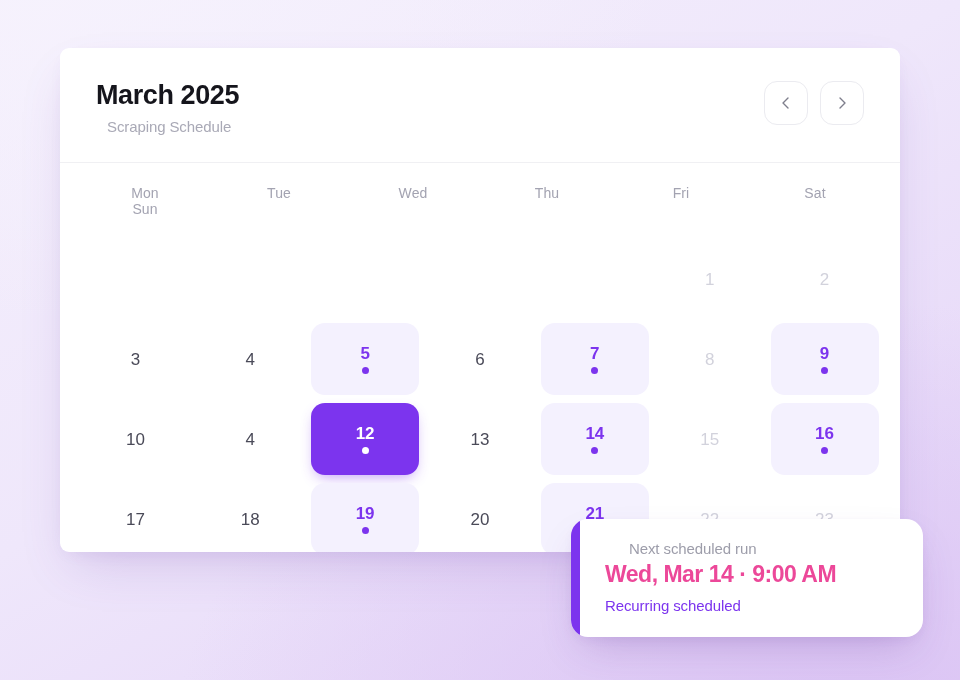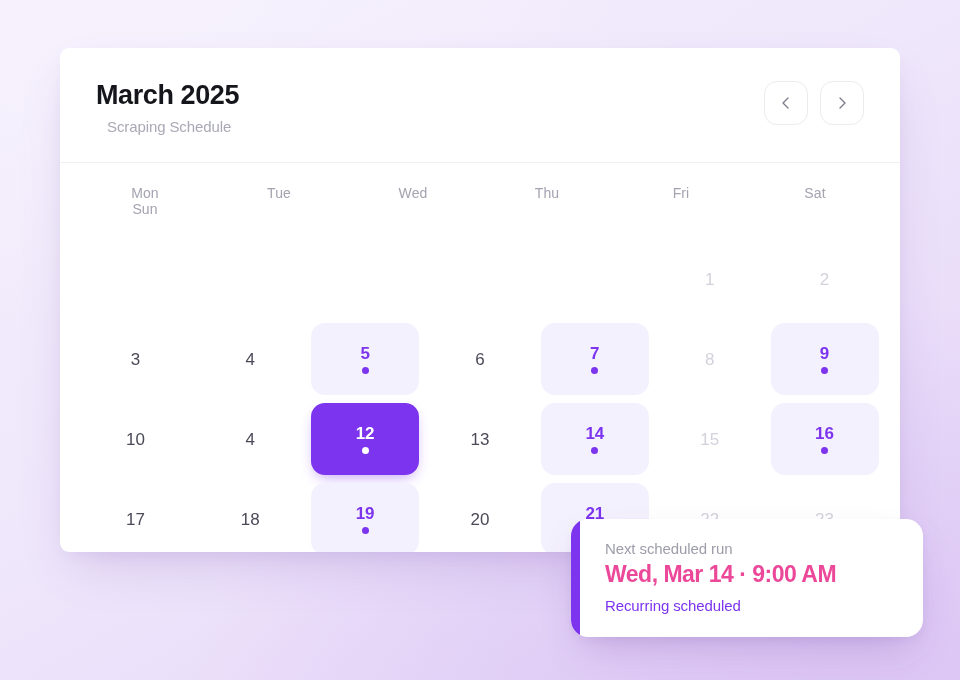--- a/index.html
+++ b/index.html
@@ -102,21 +102,21 @@
     border-radius:17px;
     box-shadow:0 18px 40px -12px rgba(96,52,150,0.26),
                0 4px 14px -6px rgba(96,52,150,0.14);
     padding:21px 0 0 34px;
     overflow:hidden;
   }
   .tip-bar {
     position:absolute; left:0; top:0; width:9px; height:100%;
     background:#7c34ee; border-radius:17px 0 0 17px;
   }
-  .tip-label { font-size:15px; color:#9d9daa; letter-spacing:-0.1px; }
+  .tip-label { font-size:15px; color:#9d9daa; letter-spacing:-0.1px;margin-left:24px; }
   .tip-main {
     margin-top:4px;
     font-size:23px; font-weight:bold; color:#ec4899; letter-spacing:-0.5px;
   }
   .tip-sub { margin-top:9px; font-size:15px; color:#7c34ee; letter-spacing:-0.1px; }
 </style>
 </head>
 <body>
 
 <div class="cal-card">

